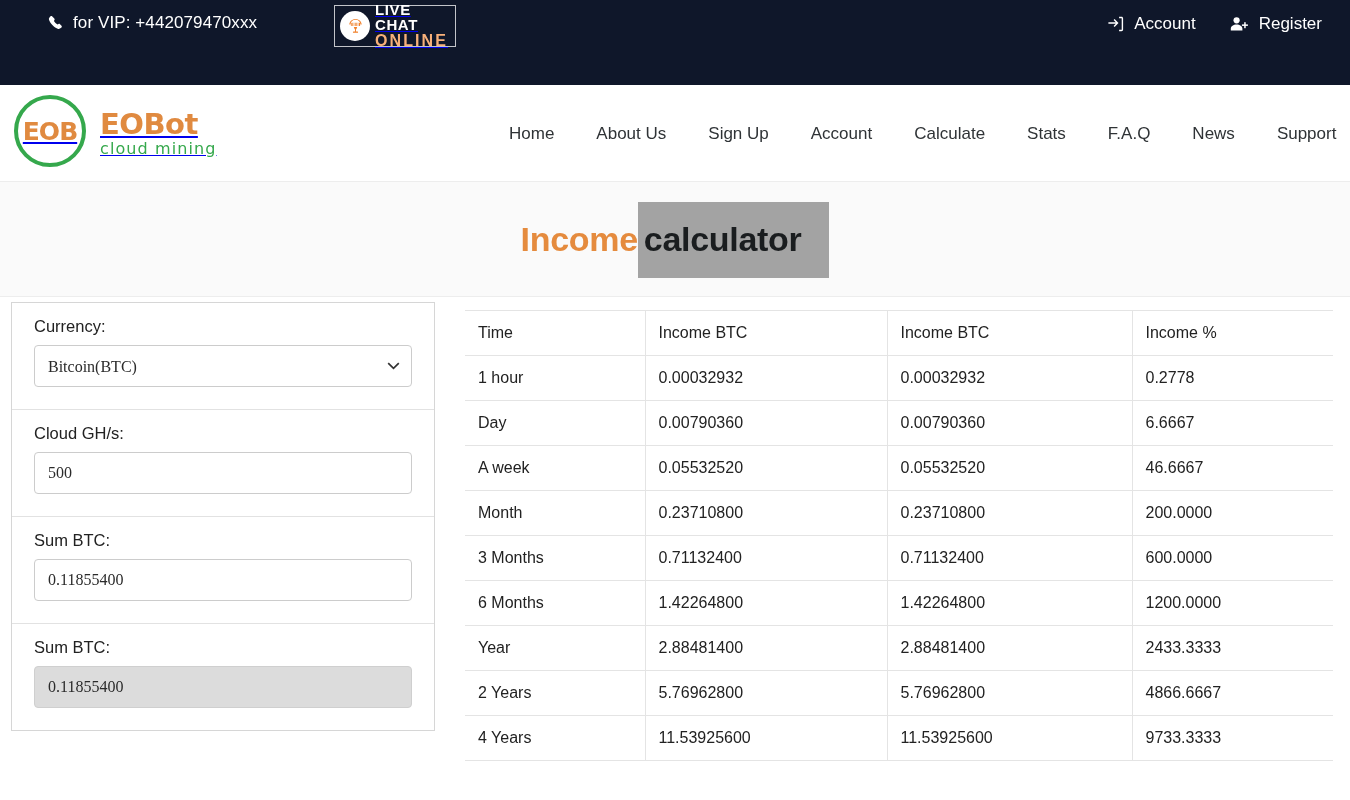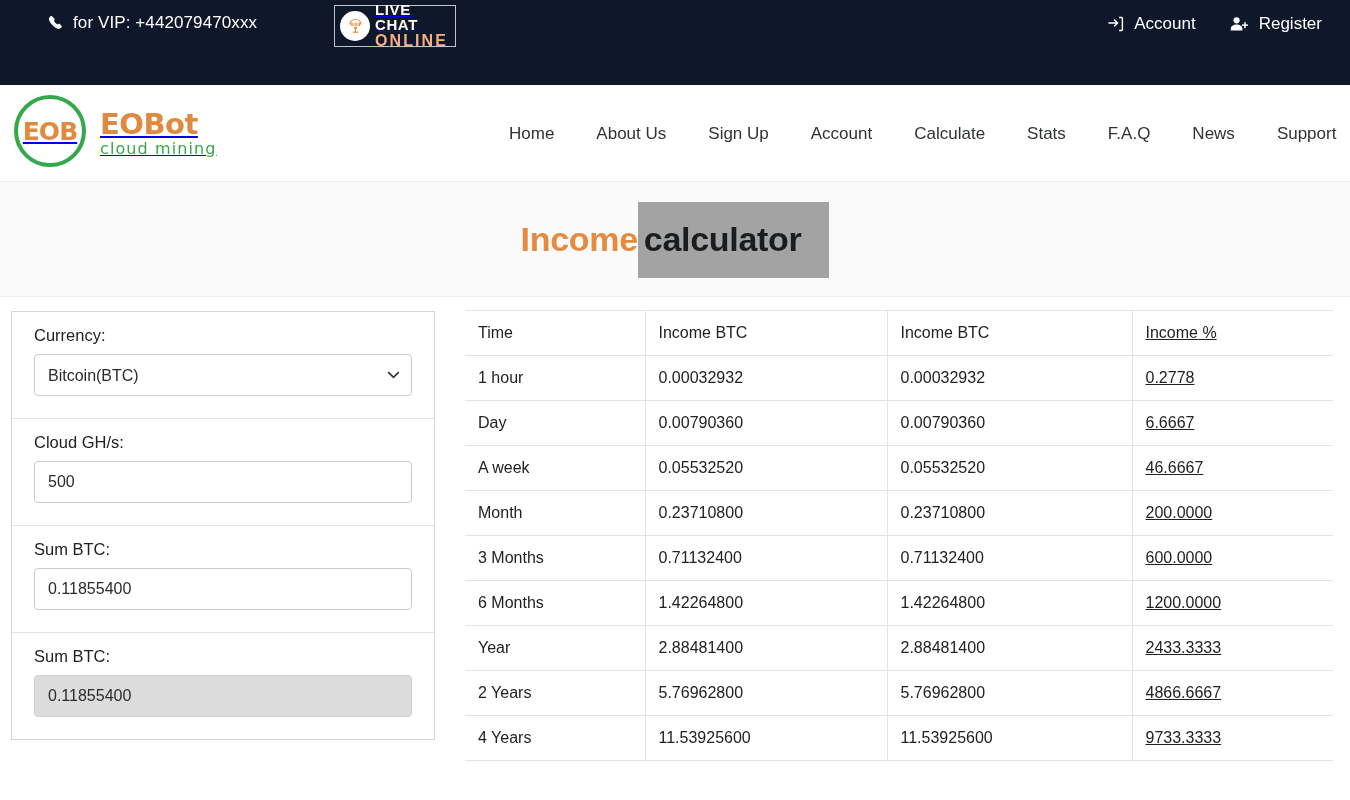--- a/index.html
+++ b/index.html
@@ -146,21 +146,21 @@
   .content {
     position: relative;
     height: 503px;
     background: #ffffff;
   }
 
   
   .formpanel {
     position: absolute;
     left: 11px;
-    top: 14px;
+    top: 5px;
     width: 424px;
     border: 1px solid #d6d6d6;
     background: #ffffff;
   }
   .form-section {
     padding: 14px 22px 22px 22px;
     border-bottom: 1px solid #e2e2e2;
   }
   .form-section:last-child { border-bottom: none; }
   .form-label {
@@ -168,21 +168,21 @@
     color: #222222;
     margin-bottom: 9px;
   }
   .form-control {
     width: 100%;
     height: 42px;
     border: 1px solid #cccccc;
     border-radius: 4px;
     background: #ffffff;
     font-size: 16px;
-    font-family: Liberation Sans, sans-serif;
+    font-family: Liberation Serif, serif;
     color: #2b2b2b;
     padding: 0 13px;
   }
   select.form-control {
     appearance: none; -webkit-appearance: none; -moz-appearance: none;
     padding-right: 34px;
   }
   .select-wrap { position: relative; }
   .select-chevron {
     position: absolute;
@@ -217,21 +217,21 @@
     padding: 12px 0 12px 13px;
     border: 1px solid #e4e4e4;
     border-top: none;
     height: 45px;
     vertical-align: middle;
   }
   table.income thead th { border-top: 1px solid #e4e4e4; }
   table.income th:first-child,
   table.income td:first-child { border-left: none; }
   table.income th:last-child,
-  table.income td:last-child { border-right: none; text-decoration: underline; }
+  table.income td:last-child { border-right: none; }
   table.income col.c-time  { width: 180px; }
   table.income col.c-btc1  { width: 242px; }
   table.income col.c-btc2  { width: 245px; }
   table.income col.c-pct   { width: 201px; }
 </style>
 </head>
 <body>
 
 <div class="topbar">
 

